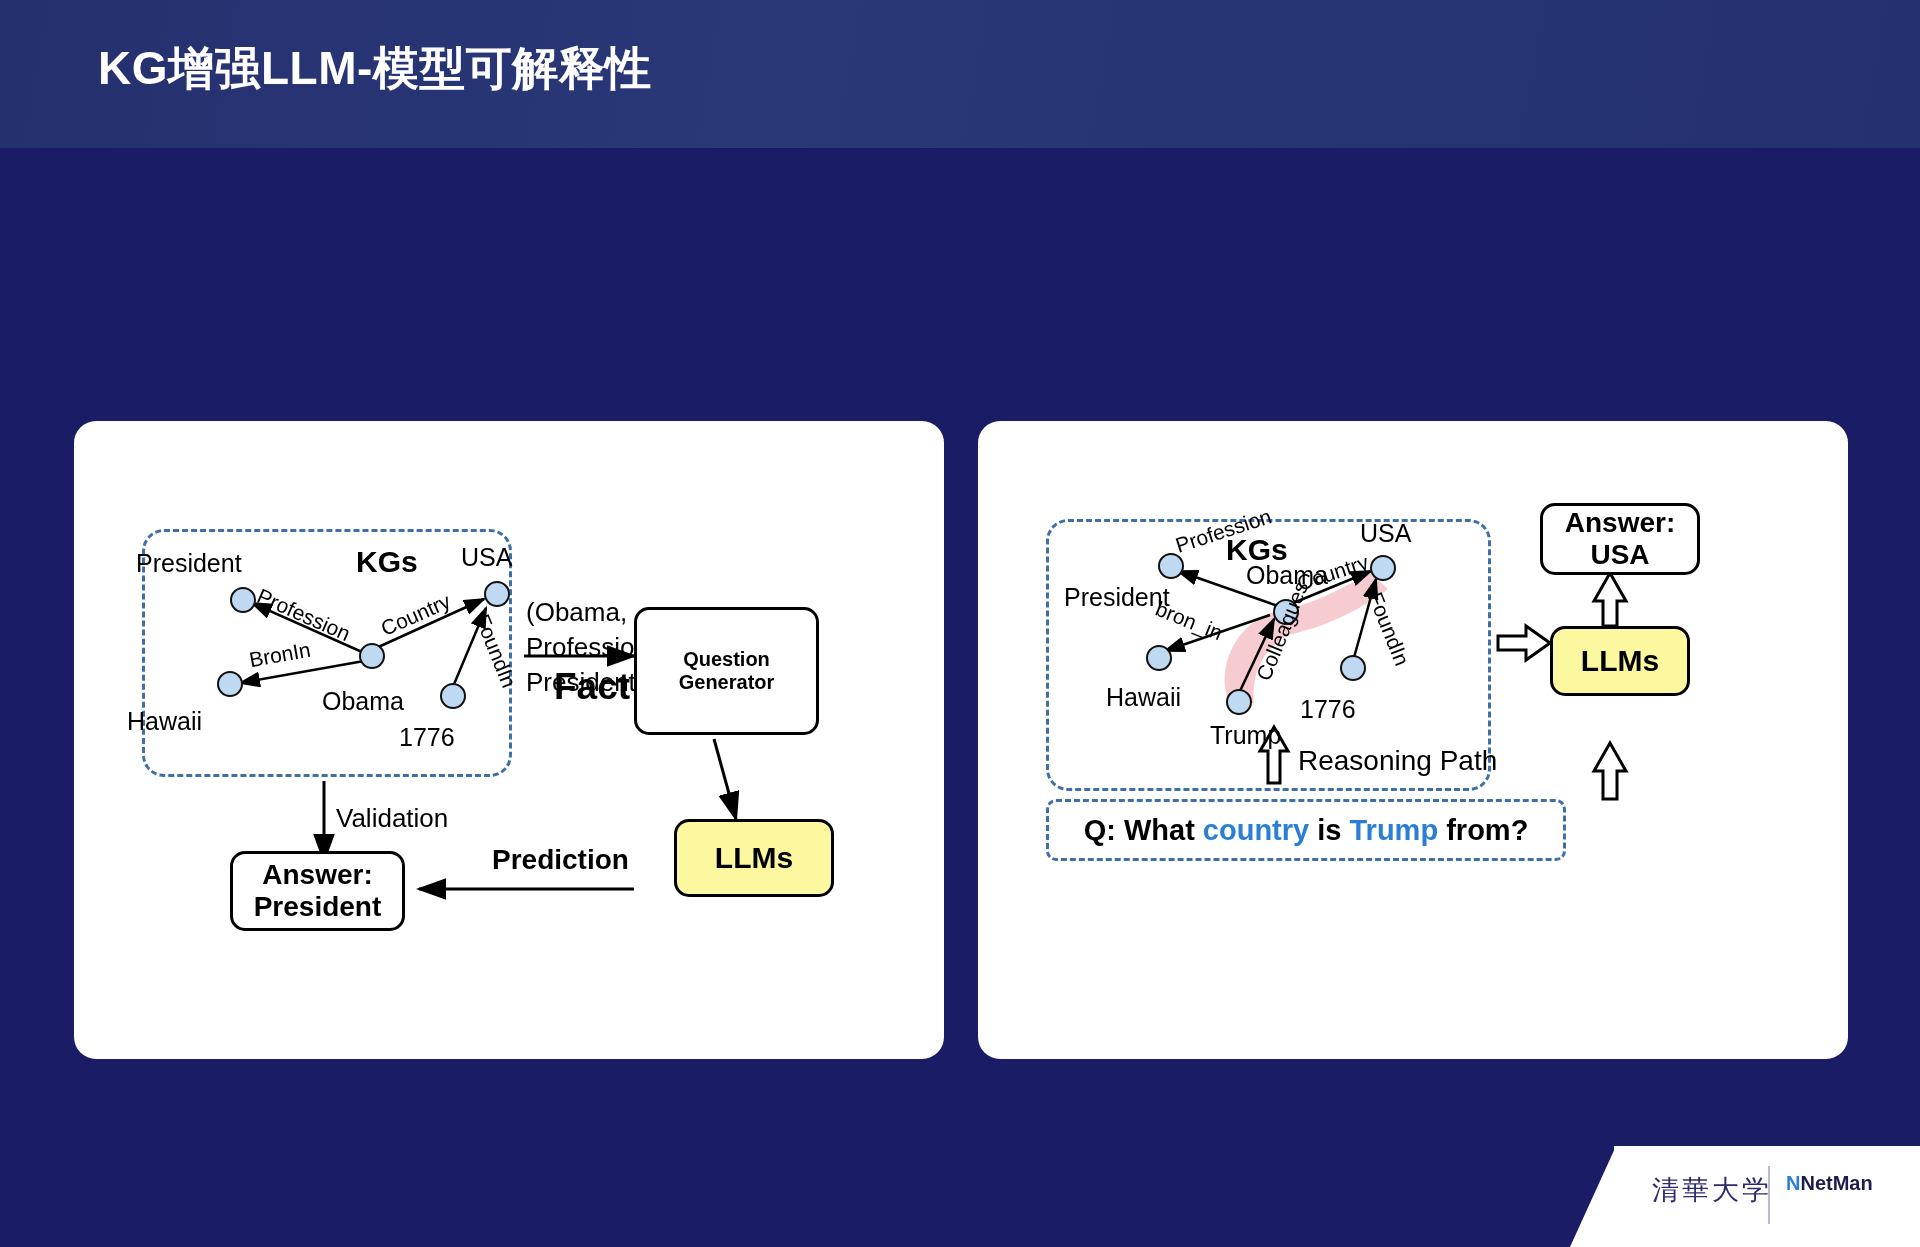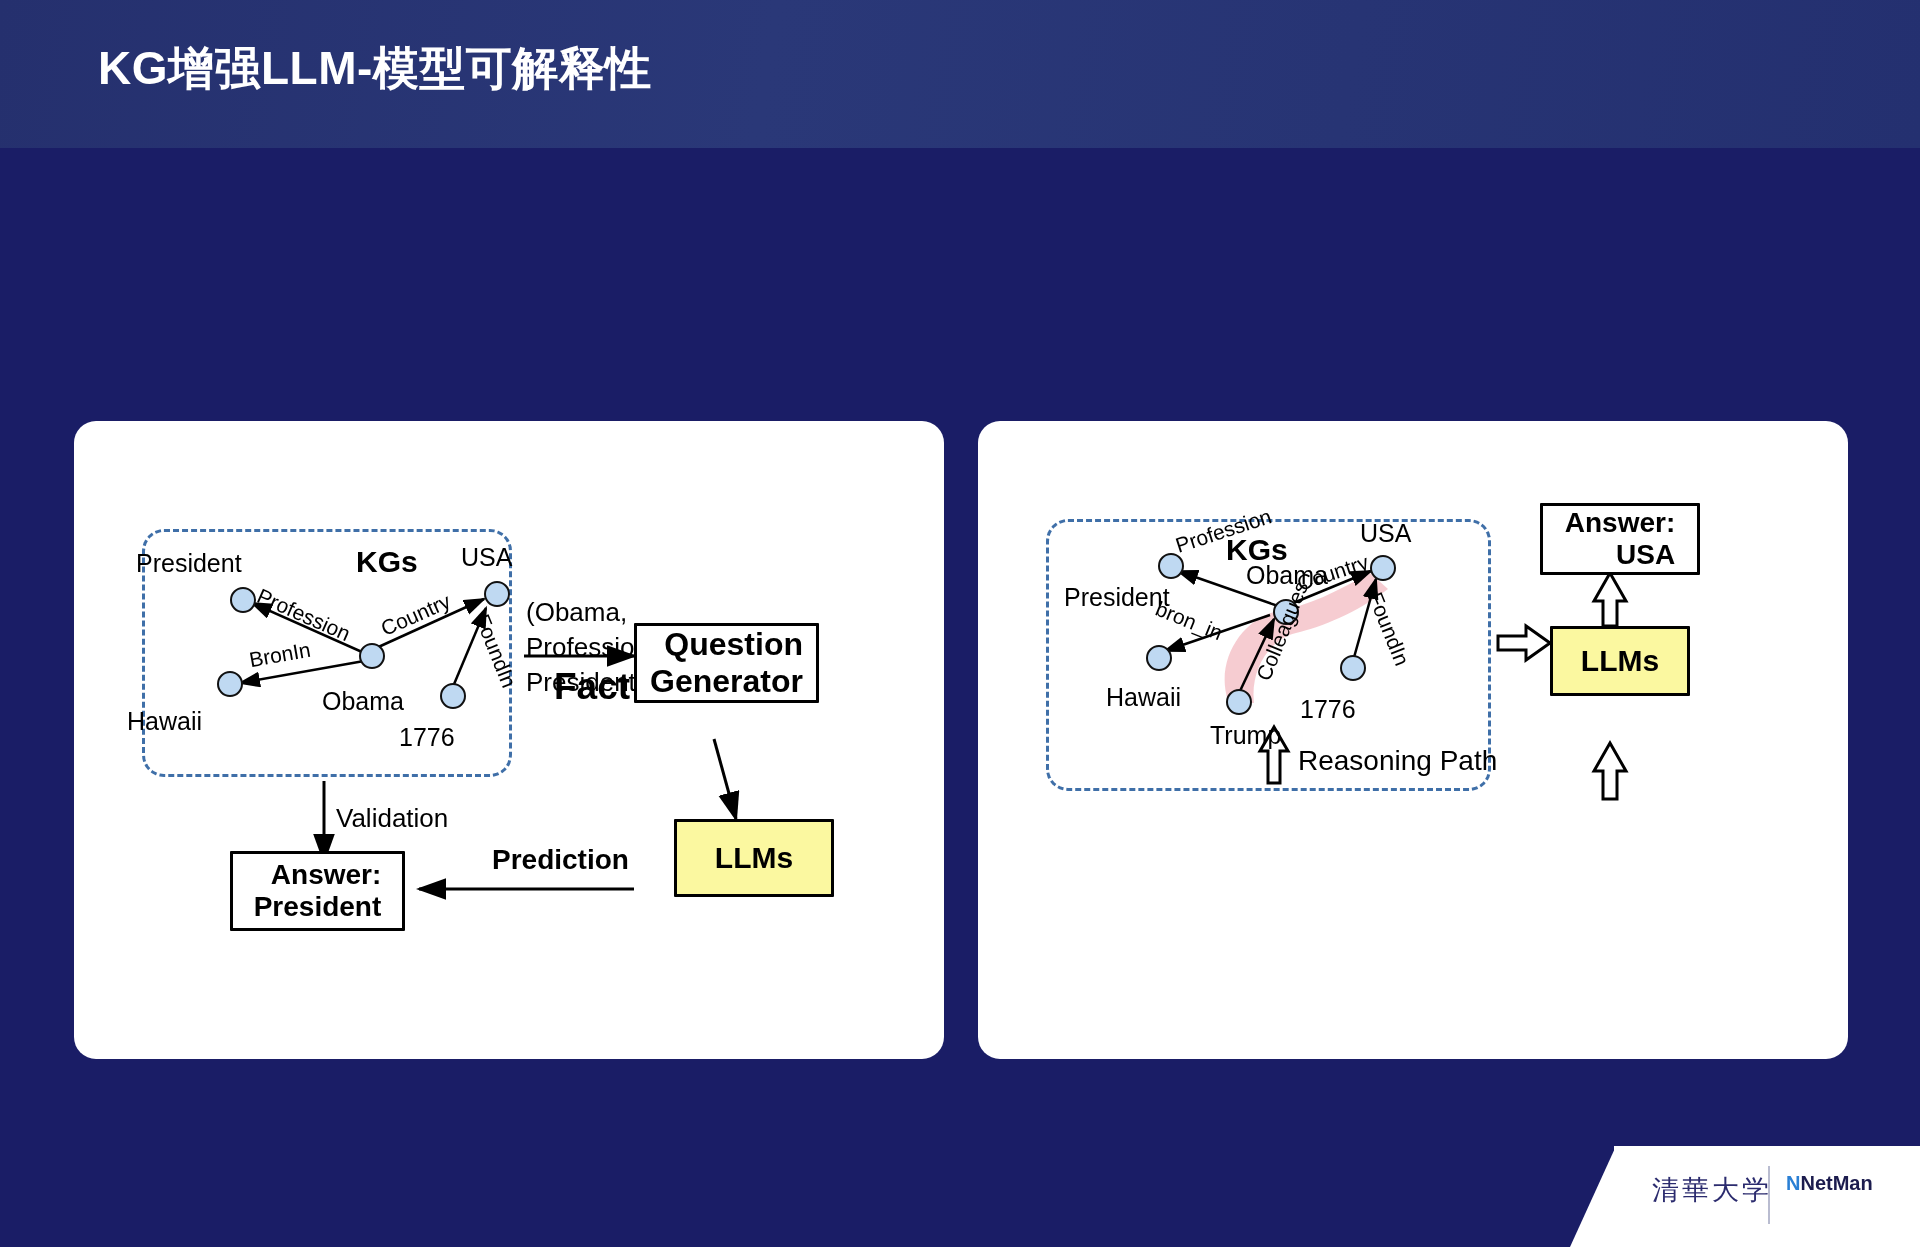--- a/index.html
+++ b/index.html
@@ -39,23 +39,23 @@
     background: #ffffff;
     border-radius: 22px;
   }
   #panel-left { left: 74px; top: 273px; width: 870px; height: 638px; }
   #panel-right { left: 978px; top: 273px; width: 870px; height: 638px; }
 
   
   .box {
     position: absolute;
     border: 3px solid #000000;
-    border-radius: 1px;
+    border-radius: 15px;
     display: flex; align-items: center; justify-content: center;
-    text-align: right;
+    text-align: center;
     font-weight: bold;
     color: #000000;
     line-height: 1.15;
     background: #ffffff;
   }
   .box.yellow { background: #fbf8a0; }
   .dashed-kg {
     position: absolute;
     border: 3px dashed #3f6fa8;
     border-radius: 22px;
@@ -165,21 +165,21 @@
     <div class="lbl" style="left:180px; top:182px; font-size:21px; transform:rotate(24deg);">Profession</div>
     <div class="lbl" style="left:305px; top:182px; font-size:21px; transform:rotate(-24deg);">Country</div>
     <div class="lbl" style="left:175px; top:222px; font-size:21px; transform:rotate(-10deg);">BronIn</div>
     <div class="lbl" style="left:383px; top:218px; font-size:21px; transform:rotate(68deg);">FoundIn</div>
 
     <div class="lbl" style="left:452px; top:130px; font-size:26px; white-space:pre-line; line-height:1.35;margin-top:44px;">(Obama,
 Profession,
 President)</div>
     <div class="lbl b" style="left:480px; top:245px; font-size:37px;">Fact</div>
 
-    <div class="box" style="left:560px; top:186px; width:185px; height:80px; font-size:32px; white-space:pre-line;margin-top:16px;">Question
+    <div class="box" style="left:560px; top:186px; width:185px; height:128px; font-size:20px; white-space:pre-line;">Question
 Generator</div>
 
 
     <div class="box yellow" style="left:600px; top:398px; width:160px; height:78px; font-size:30px;">LLMs</div>
 
     <div class="lbl b" style="left:418px; top:423px; font-size:28px;">Prediction</div>
 
     <div class="lbl" style="left:262px; top:382px; font-size:26px;">Validation</div>
 
     <div class="box" style="left:156px; top:430px; width:175px; height:80px; font-size:28px; white-space:pre-line;">Answer:
@@ -235,20 +235,25 @@
     <div class="lbl" style="left:322px; top:274px; font-size:25px;">1776</div>
 
     <div class="lbl" style="left:196px; top:98px; font-size:21px; transform:rotate(-18deg);">Profession</div>
     <div class="lbl" style="left:318px; top:140px; font-size:21px; transform:rotate(-18deg);">Country</div>
     <div class="lbl" style="left:176px; top:188px; font-size:21px; transform:rotate(22deg);">bron_in</div>
     <div class="lbl" style="left:252px; top:198px; font-size:21px; transform:rotate(-68deg);">Colleagues</div>
     <div class="lbl" style="left:372px; top:196px; font-size:21px; transform:rotate(68deg);">FoundIn</div>
 
     <div class="lbl" style="left:320px; top:324px; font-size:28px;">Reasoning Path</div>
 
+    <div class="dashed-q" style="left:68px; top:378px; width:520px; height:62px;">
+      <span style="font-size:29px; font-weight:bold; color:#000;">
+        <span>Q: What </span><span style="color:#2a7fd4;">country</span><span> is </span><span style="color:#2a7fd4;">Trump</span><span> from?</span>
+      </span>
+    </div>
 
     <div class="box yellow" style="left:572px; top:205px; width:140px; height:70px; font-size:30px;">LLMs</div>
 
     <div class="box" style="left:562px; top:82px; width:160px; height:72px; font-size:28px; white-space:pre-line;">Answer:
 USA</div>
   </div>
 </div>
 
 <div id="footer-cut"></div>
 <div id="footer-logo"></div>

